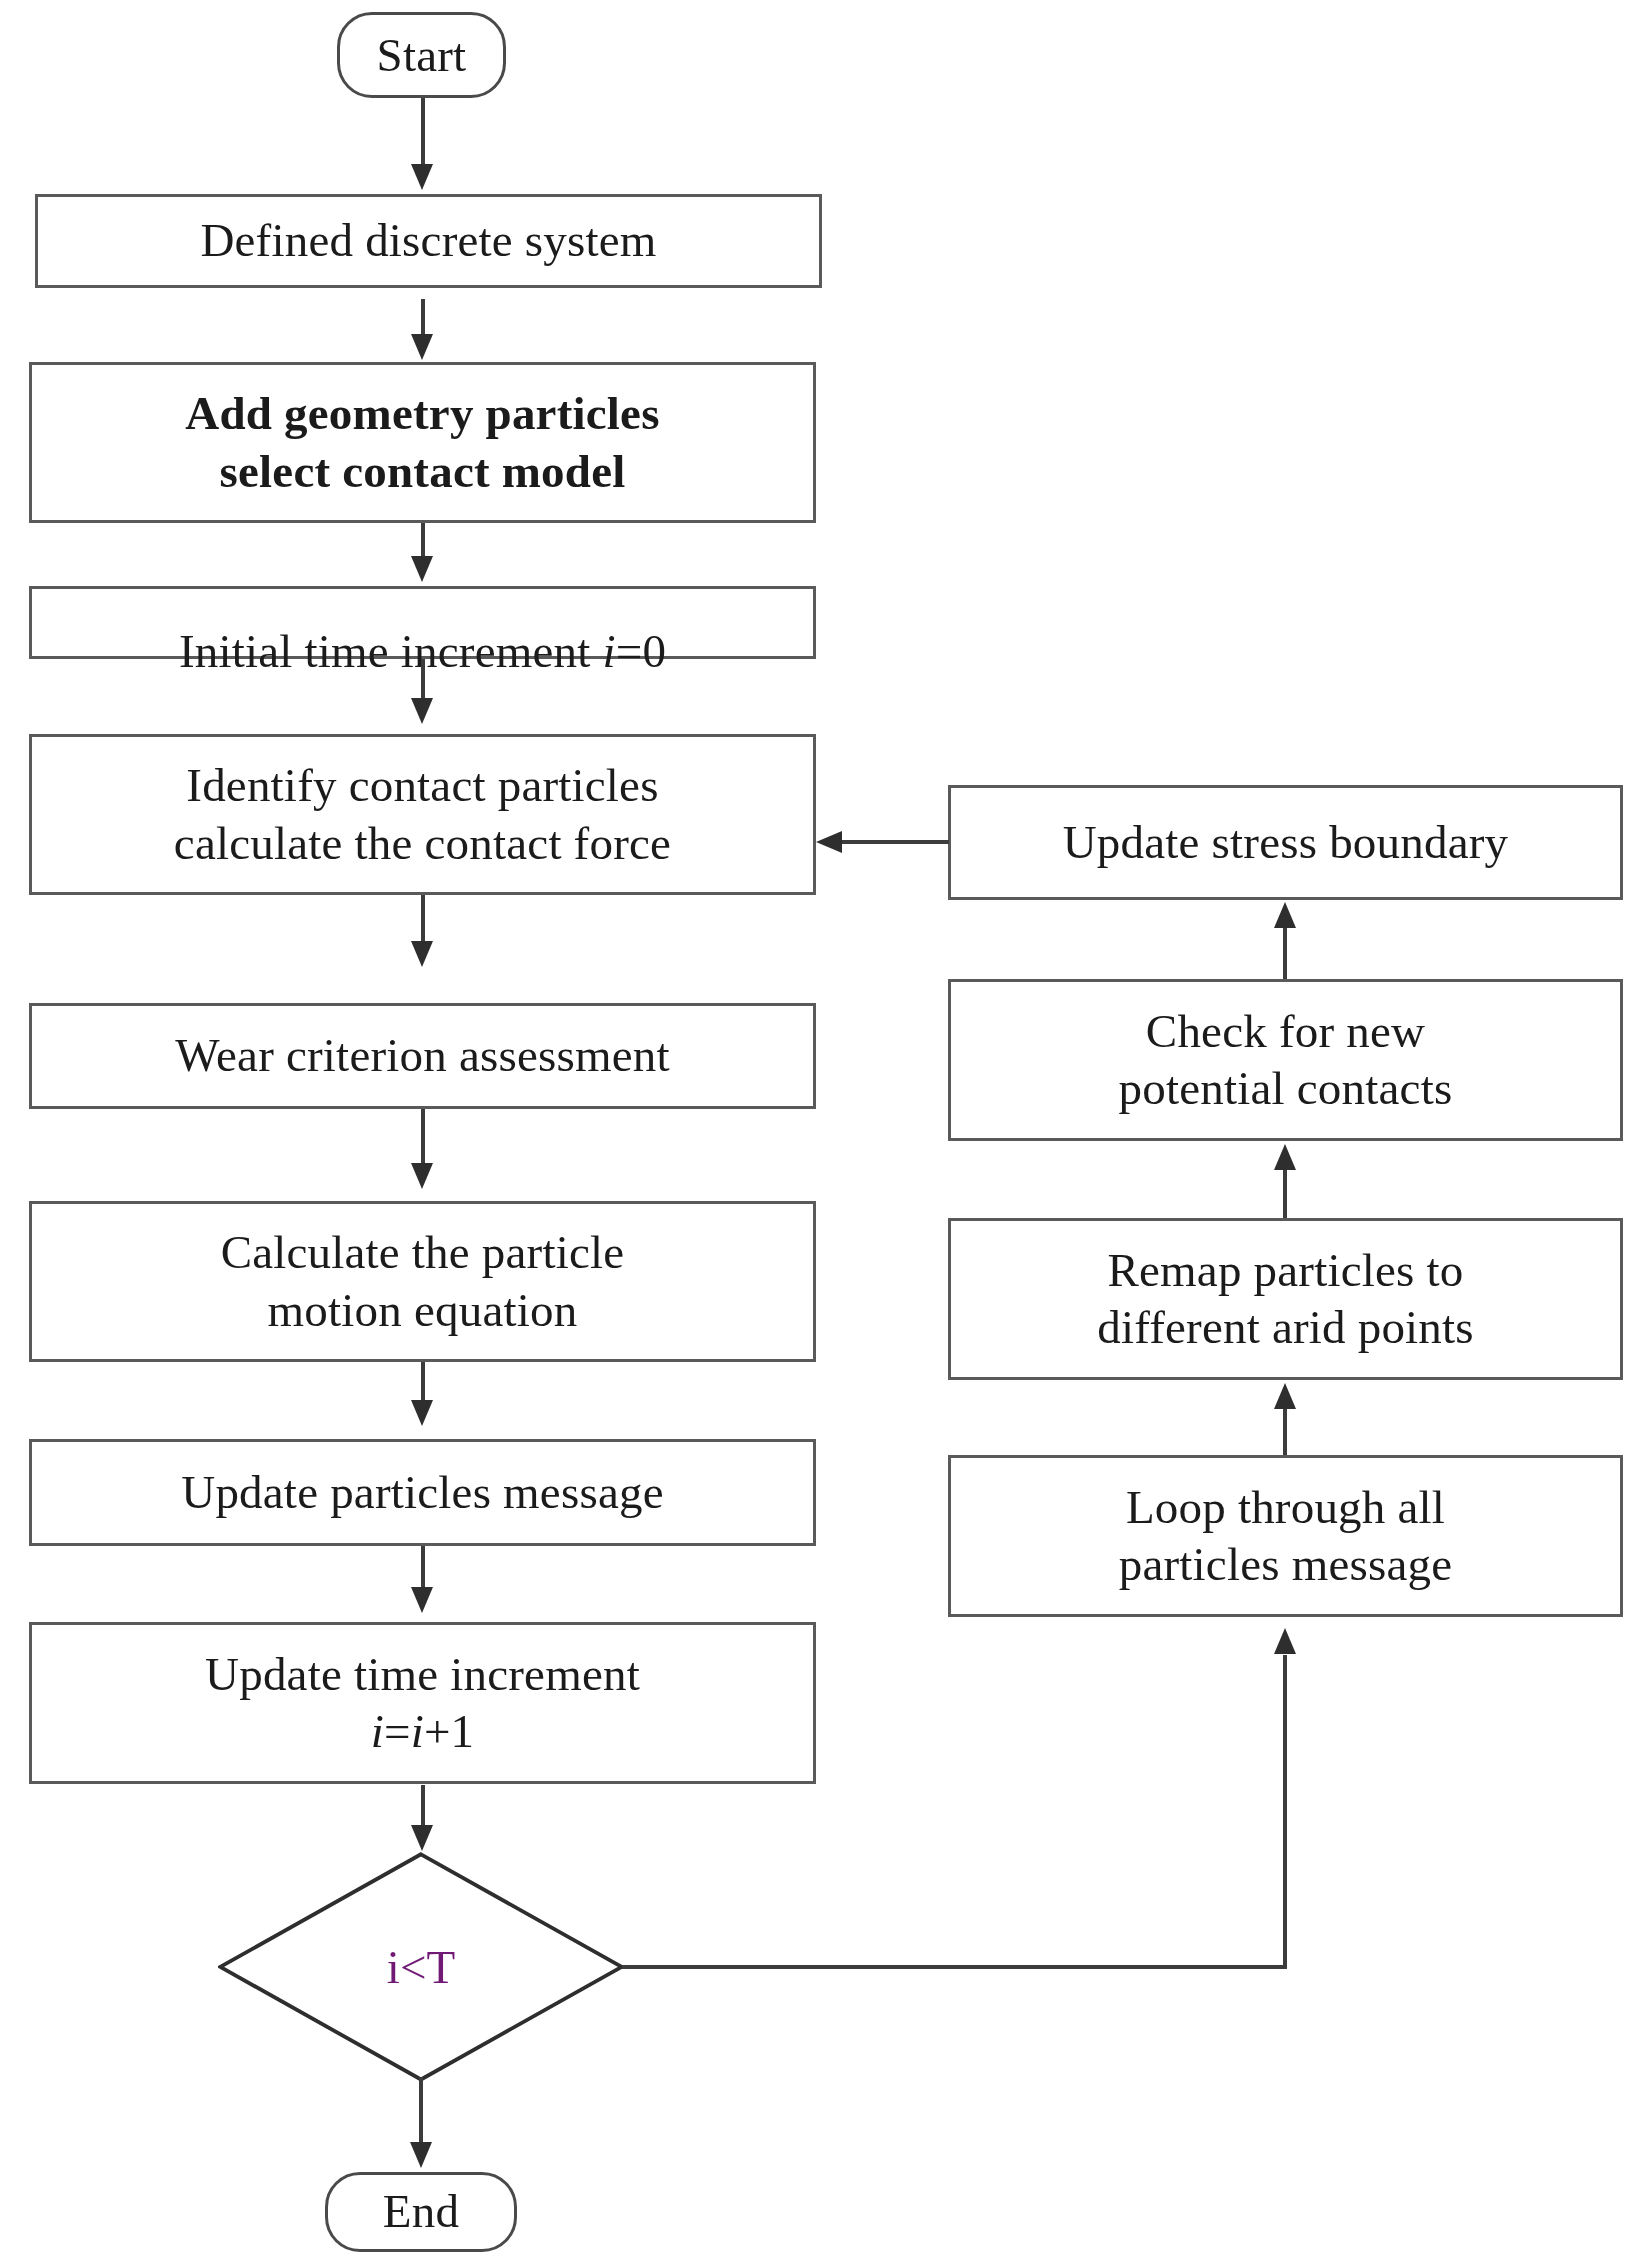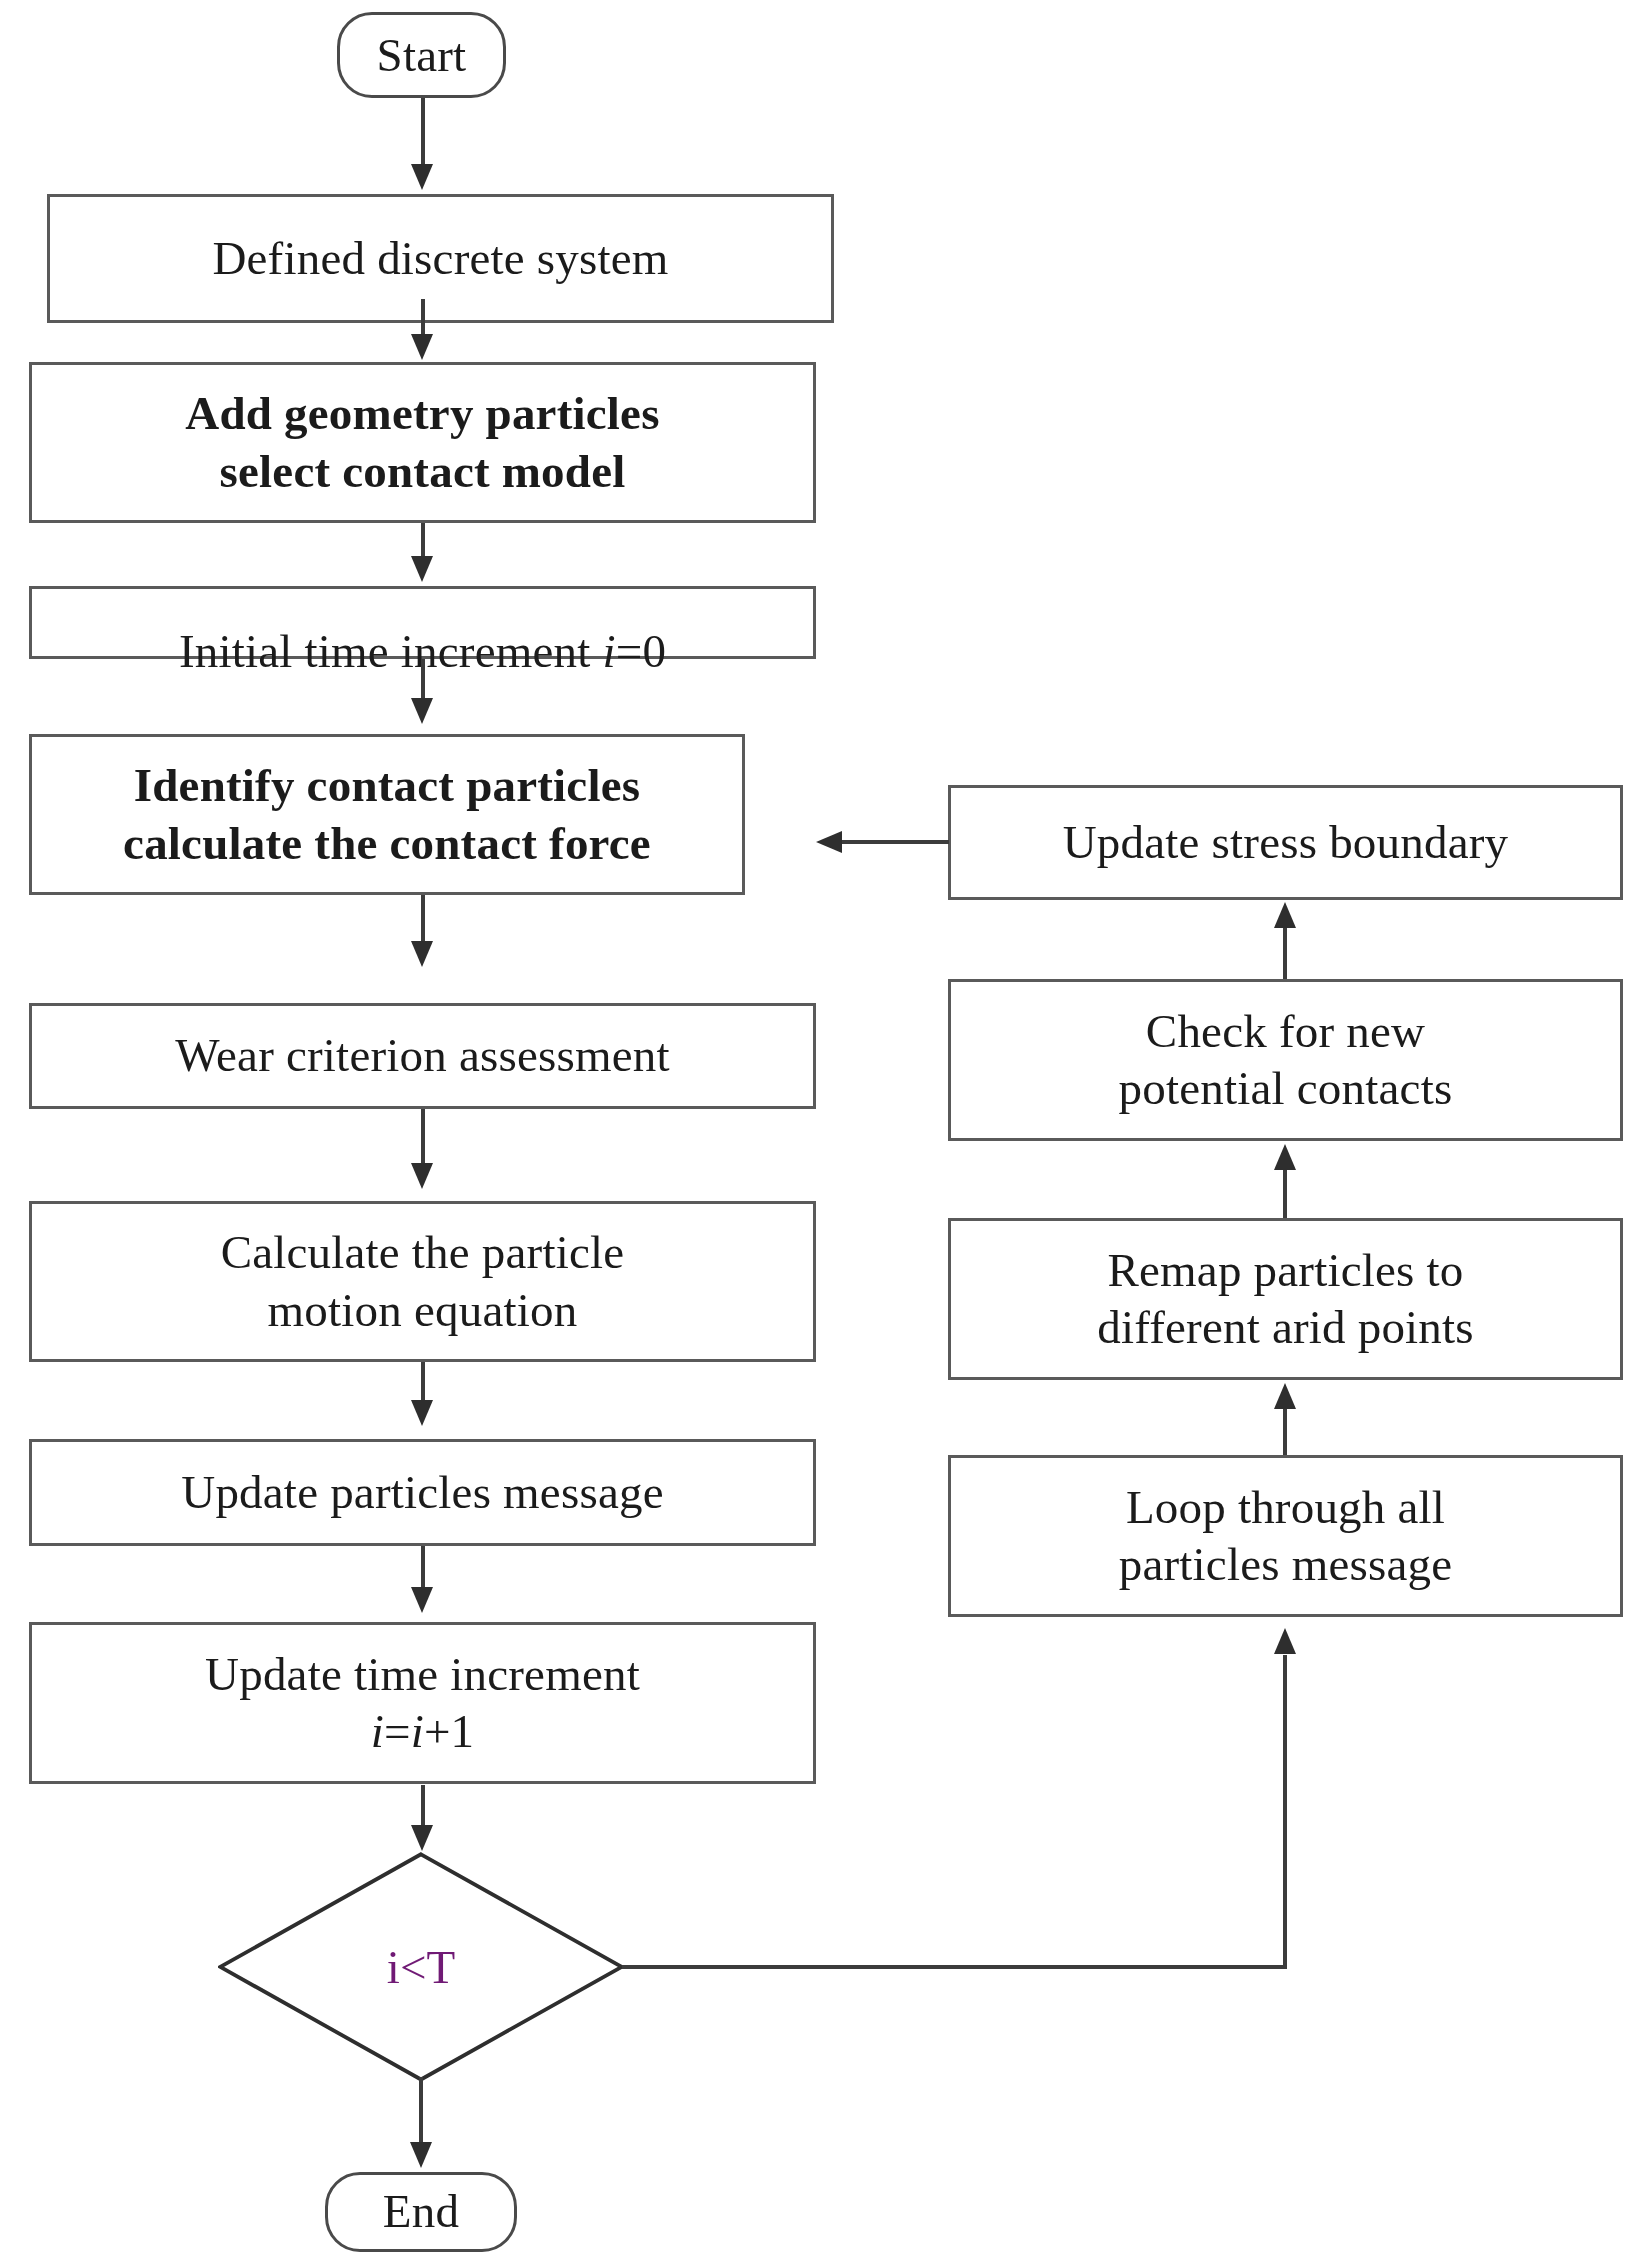--- a/index.html
+++ b/index.html
@@ -100,21 +100,21 @@
 
 <div id="canvas">
 
   <div class="node terminator" style="left:337px; top:12.3px; width:169px; height:86px;">
     <span class="label">Start</span>
   </div>
 
   <div class="edge v" style="left:421px; top:98px; height:70px;"></div>
   <div class="arrow down" style="left:411px; top:164px;"></div>
 
-  <div class="node" style="left:47px; top:194px; width:787px; height:129px;">
+  <div class="node" style="left:35px; top:194px; width:787px; height:94px;">
     <span class="label">Defined discrete system</span>
   </div>
 
   <div class="edge v" style="left:421px; top:299px; height:41px;"></div>
   <div class="arrow down" style="left:411px; top:334px;"></div>
 
   <div class="node" style="left:29px; top:362px; width:787px; height:161px;font-weight:bold;">
     <span class="label">Add geometry particles
 select contact model</span>
   </div>
@@ -124,21 +124,21 @@
 
   <div class="node" style="left:29px; top:586px; width:787px; height:73px;">
     <span class="label">
       <span>Initial time increment </span><span class="italic">i</span><span>=0</span>
     </span>
   </div>
 
   <div class="edge v" style="left:421px; top:659px; height:43px;"></div>
   <div class="arrow down" style="left:411px; top:698px;"></div>
 
-  <div class="node" style="left:29px; top:734px; width:716px; height:161px;font-weight:bold;">
+  <div class="node" style="left:29px; top:734px; width:787px; height:161px;">
     <span class="label">Identify contact particles
 calculate the contact force</span>
   </div>
 
   <div class="edge v" style="left:421px; top:895px; height:51px;"></div>
   <div class="arrow down" style="left:411px; top:941px;"></div>
 
   <div class="node" style="left:29px; top:1003px; width:787px; height:106px;">
     <span class="label">Wear criterion assessment</span>
   </div>

